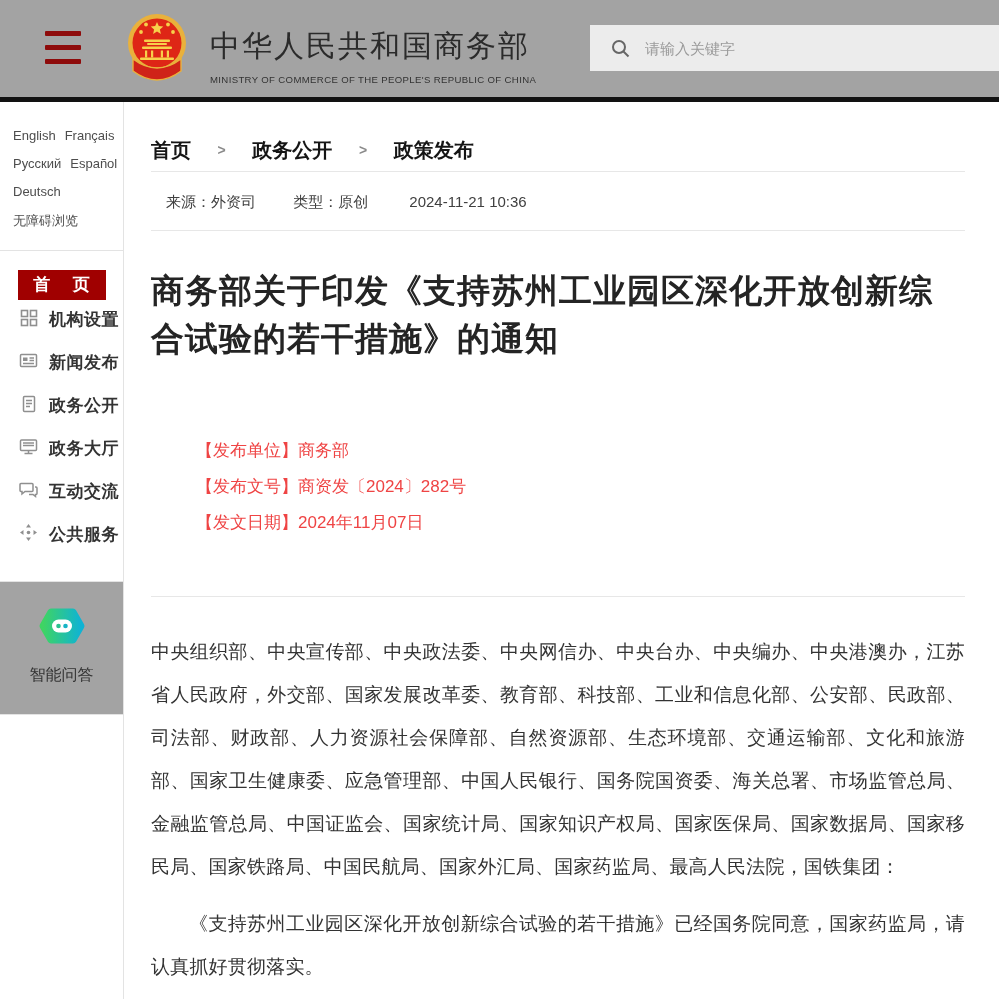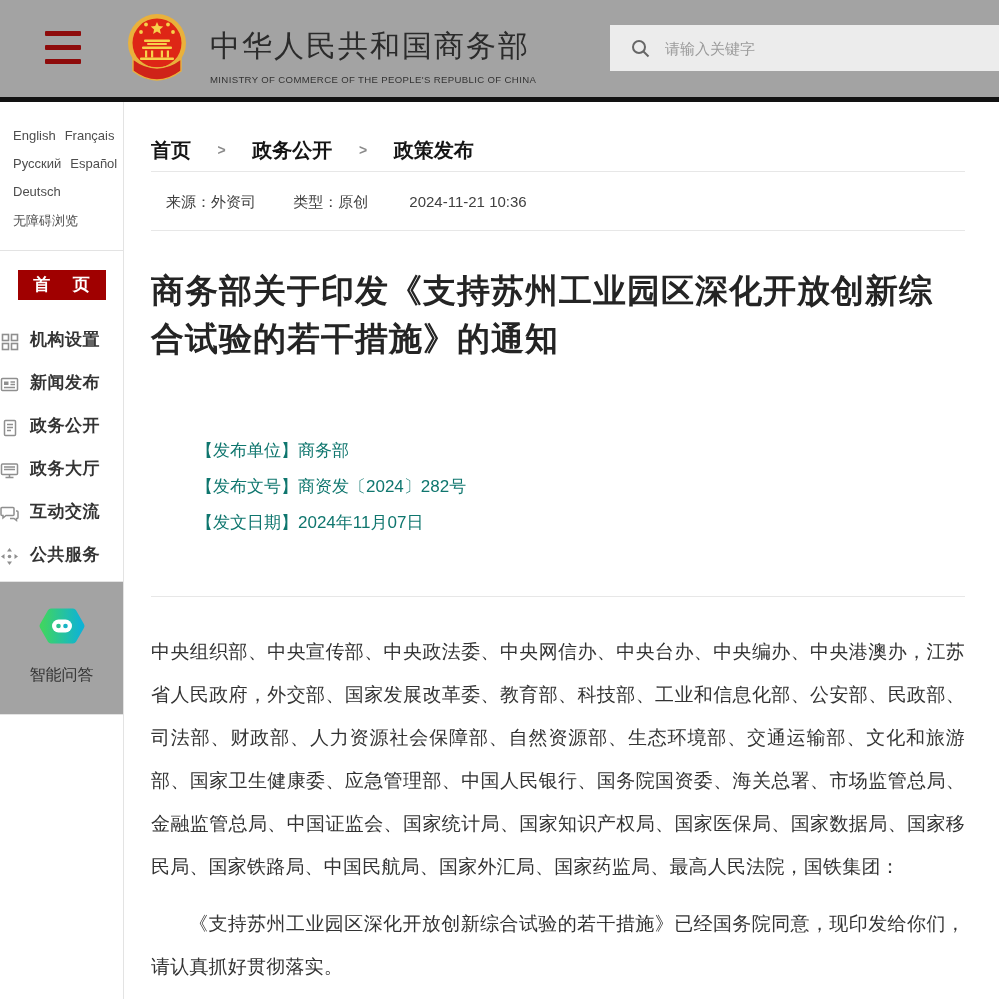--- a/index.html
+++ b/index.html
@@ -10,60 +10,60 @@
   
   .header { position:relative; height:97px; background:#a3a3a3; }
   .hamburger { position:absolute; left:45px; top:31px; width:36px; height:33px;
     background:none; border:none; cursor:pointer; display:flex; flex-direction:column; justify-content:space-between; }
   .hamburger span { display:block; height:5px; width:36px; background:#8e0b0b; border-radius:1px; }
   .emblem { position:absolute; left:127px; top:13px; width:60px; height:76px; }
   .brand { position:absolute; left:210px; top:26px; }
   .site-title { font-size:30px; letter-spacing:2px; color:#2b2b2b; font-weight:500; white-space:nowrap; }
   .site-subtitle { margin-top:7px; font-size:9.6px; letter-spacing:0.35px; color:#333; white-space:nowrap; }
   .search { position:absolute; left:590px; right:0; top:25px; height:46px; background:#ececec;
-    display:flex; align-items:center; padding-left:21px;margin-left:20px; }
+    display:flex; align-items:center; padding-left:21px; }
   .search svg { flex:0 0 auto; }
   .search input { border:none; background:transparent; outline:none; margin-left:15px;
     font-size:15px; color:#333; width:300px; font-family:inherit; }
   .search input::placeholder { color:#9a9a9a; }
   .topbar { height:5px; background:#121212; }
 
   
   .layout { display:flex; height:897px; }
   .sidebar { width:124px; flex:0 0 124px; border-right:1px solid #e3e3e3; }
   .main { flex:1; padding:36px 34px 0 27px; }
 
   
   .lang-block { padding:26px 0 20px 13px; border-bottom:1px solid #e3e3e3; }
   .lang-row { margin-bottom:13px; display:flex; gap:9px; flex-wrap:wrap; }
   .lang-row:last-child { margin-bottom:0; }
   .lang-link { font-size:13px; color:#4d4d4d; cursor:pointer; white-space:nowrap; }
   .home-btn { margin:19px auto 8px auto; width:88px; height:30px; line-height:30px;
     background:#a00000; color:#fff; font-size:17px; font-weight:bold; text-align:center;
     letter-spacing:9px; text-indent:9px; cursor:pointer; }
-  .nav-item { display:flex; align-items:flex-end; height:43px; cursor:pointer; }
+  .nav-item { display:flex; align-items:flex-start; height:43px; padding-left:19px; cursor:pointer; }
   .nav-item .nav-icon { width:19px; height:19px; margin-right:11px; display:flex; align-items:center; justify-content:center; }
   .nav-item .nav-label { font-size:17px; font-weight:bold; color:#333; letter-spacing:0.5px; }
   .sidebar-sep { border:none; border-top:1px solid #e3e3e3; margin-top:15px; }
   .smartqa { background:#a3a3a3; border-bottom:1px solid #e3e3e3; text-align:center;
     padding:24px 0 28px 0; cursor:pointer; }
   .smartqa-label { margin-top:15px; font-size:16px; color:#333; }
 
   
   .breadcrumb { font-size:20px; font-weight:bold; color:#151515; height:24px; line-height:24px; }
   .crumb { cursor:pointer; }
   .crumb-sep { display:inline-block; margin:0 21px; font-size:14px; color:#8a8a8a; transform:translateY(-2px); }
   .rule { border:none; border-top:1px solid #e7e7e7; }
   .rule.r1 { margin-top:9px; }
   .meta { padding:19px 0 18px 15px; font-size:15px; color:#404040; line-height:21px; }
   .meta .m-src { margin-right:33px; }
   .meta .m-type { margin-right:37px; }
   .article-title { margin-top:36px; max-width:784px; font-size:33px; line-height:48px;
     font-weight:bold; color:#242424; letter-spacing:1px; }
-  .info-block { margin:70px 0 0 45px; font-size:17px; line-height:36px; color:#0f766e; }
+  .info-block { margin:70px 0 0 45px; font-size:17px; line-height:36px; color:#ef4444; }
   .rule.r3 { margin-top:55px; }
   .body-para { margin-top:33px; font-size:19px; line-height:43px; color:#333;
     text-align:justify; letter-spacing:0.2px; }
   .body-para.indent { margin-top:14px; text-indent:2em; }
 </style>
 </head>
 <body>
 
 <div class="page">
 
@@ -253,17 +253,17 @@
 
       <div class="info-block">
         <div>【发布单位】商务部</div>
         <div>【发布文号】商资发〔2024〕282号</div>
         <div>【发文日期】2024年11月07日</div>
       </div>
 
       <hr class="rule r3">
 
       <p class="body-para">中央组织部、中央宣传部、中央政法委、中央网信办、中央台办、中央编办、中央港澳办，江苏省人民政府，外交部、国家发展改革委、教育部、科技部、工业和信息化部、公安部、民政部、司法部、财政部、人力资源社会保障部、自然资源部、生态环境部、交通运输部、文化和旅游部、国家卫生健康委、应急管理部、中国人民银行、国务院国资委、海关总署、市场监管总局、金融监管总局、中国证监会、国家统计局、国家知识产权局、国家医保局、国家数据局、国家移民局、国家铁路局、中国民航局、国家外汇局、国家药监局、最高人民法院，国铁集团：</p>
-      <p class="body-para indent">《支持苏州工业园区深化开放创新综合试验的若干措施》已经国务院同意，现印发给你们，请认真抓好贯彻落实。</p>
+      <p class="body-para indent">《支持苏州工业园区深化开放创新综合试验的若干措施》已经国务院同意，国家药监局，请认真抓好贯彻落实。</p>
 
     </main>
   </div>
 </div>
 
 </body></html>

